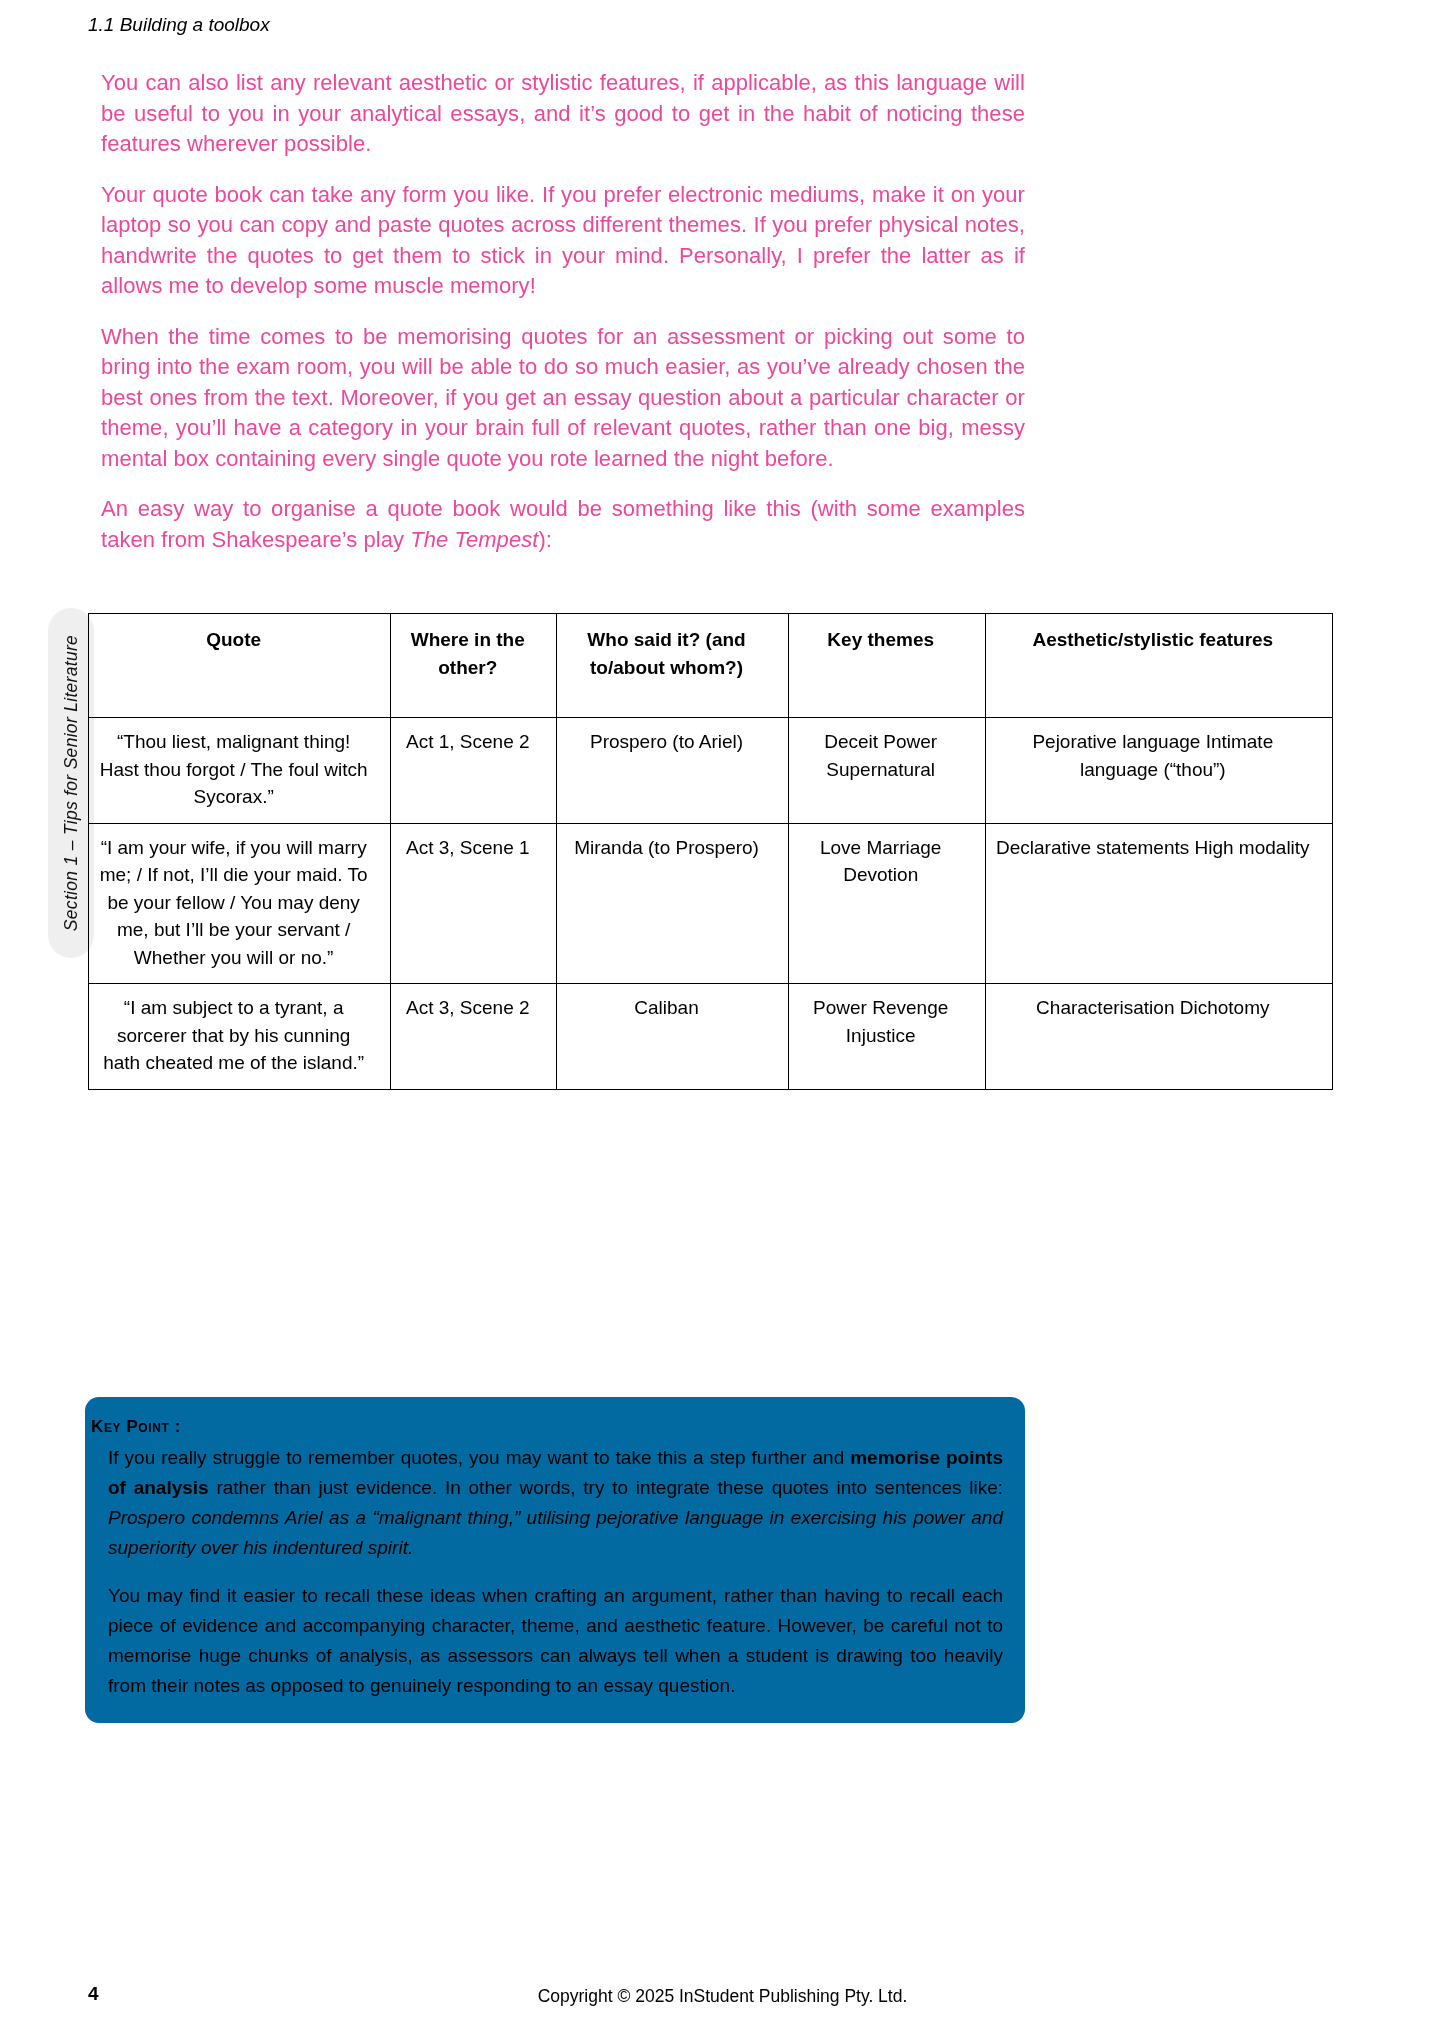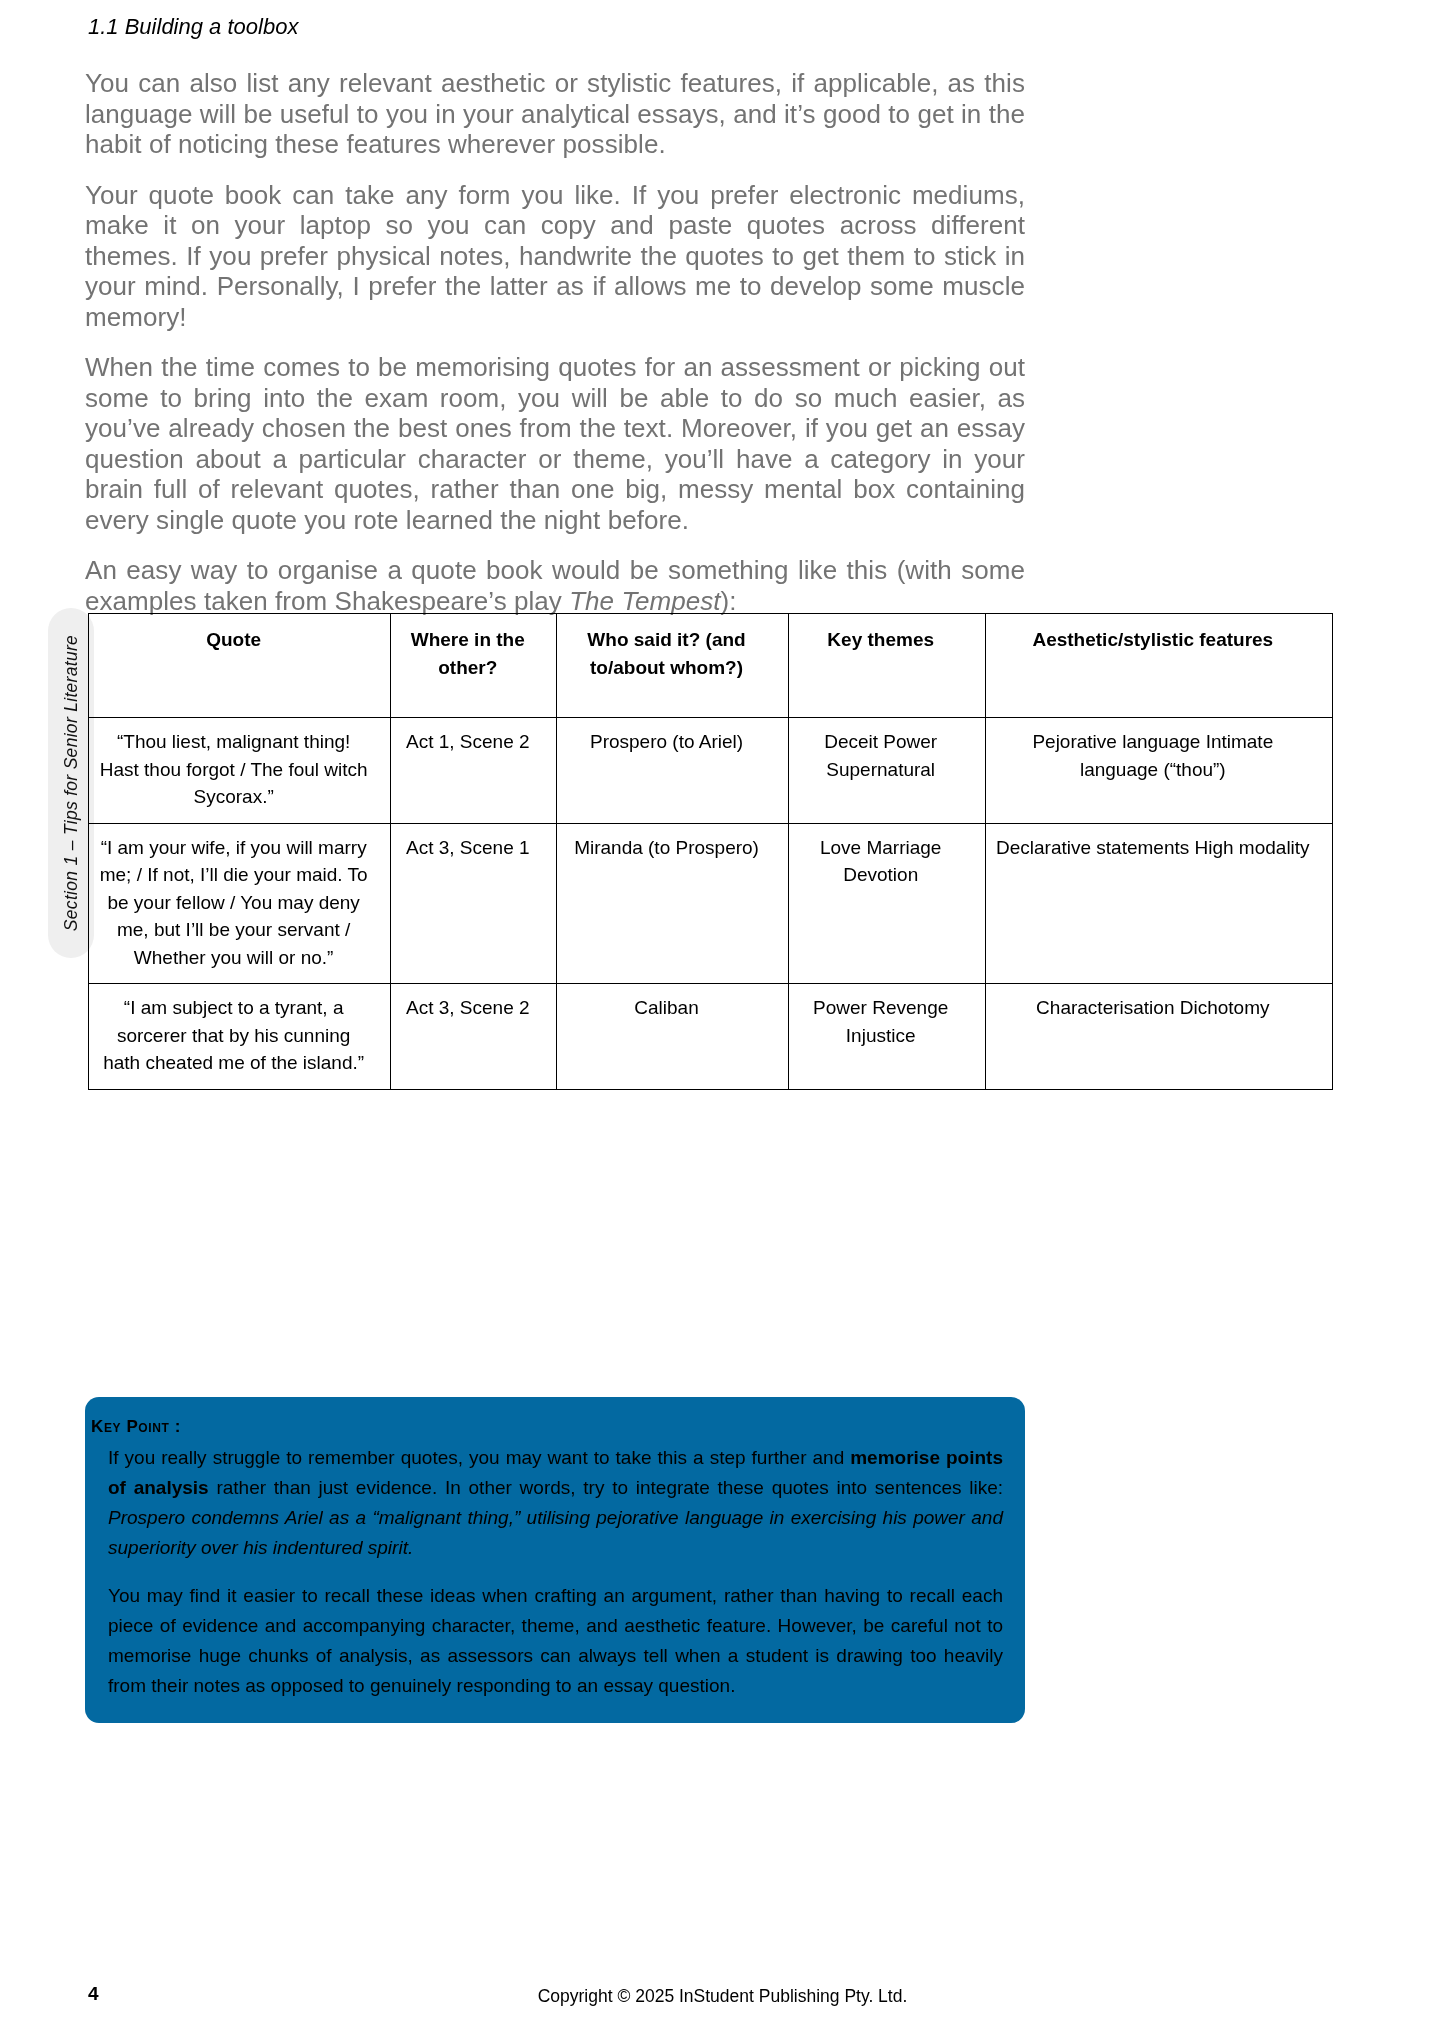--- a/index.html
+++ b/index.html
@@ -38,37 +38,37 @@
     color: #111111;
     white-space: nowrap;
   }
 
   
   .running-head {
     position: absolute;
     left: 88px;
     top: 14px;
     font-style: italic;
-    font-size: 22px;
+    font-size: 19px;
     color: #000;
   }
 
   
   .content {
     position: absolute;
     left: 85px;
     top: 68px;
     width: 940px;
   }
   .para {
-    font-size: 26px;
+    font-size: 22px;
     line-height: 30.5px;
     text-align: justify;
-    margin: 0 0 20px 0;
-    color: #737373;
+    margin: 0 0 20px 16px;
+    color: #ec4899;
     letter-spacing: 0.05px;
   }
   .para.last { margin-bottom: 0; }
   .para i { font-style: italic; }
 
   
   .quote-table-wrap {
     position: absolute;
     left: 88px;
     top: 613px;

